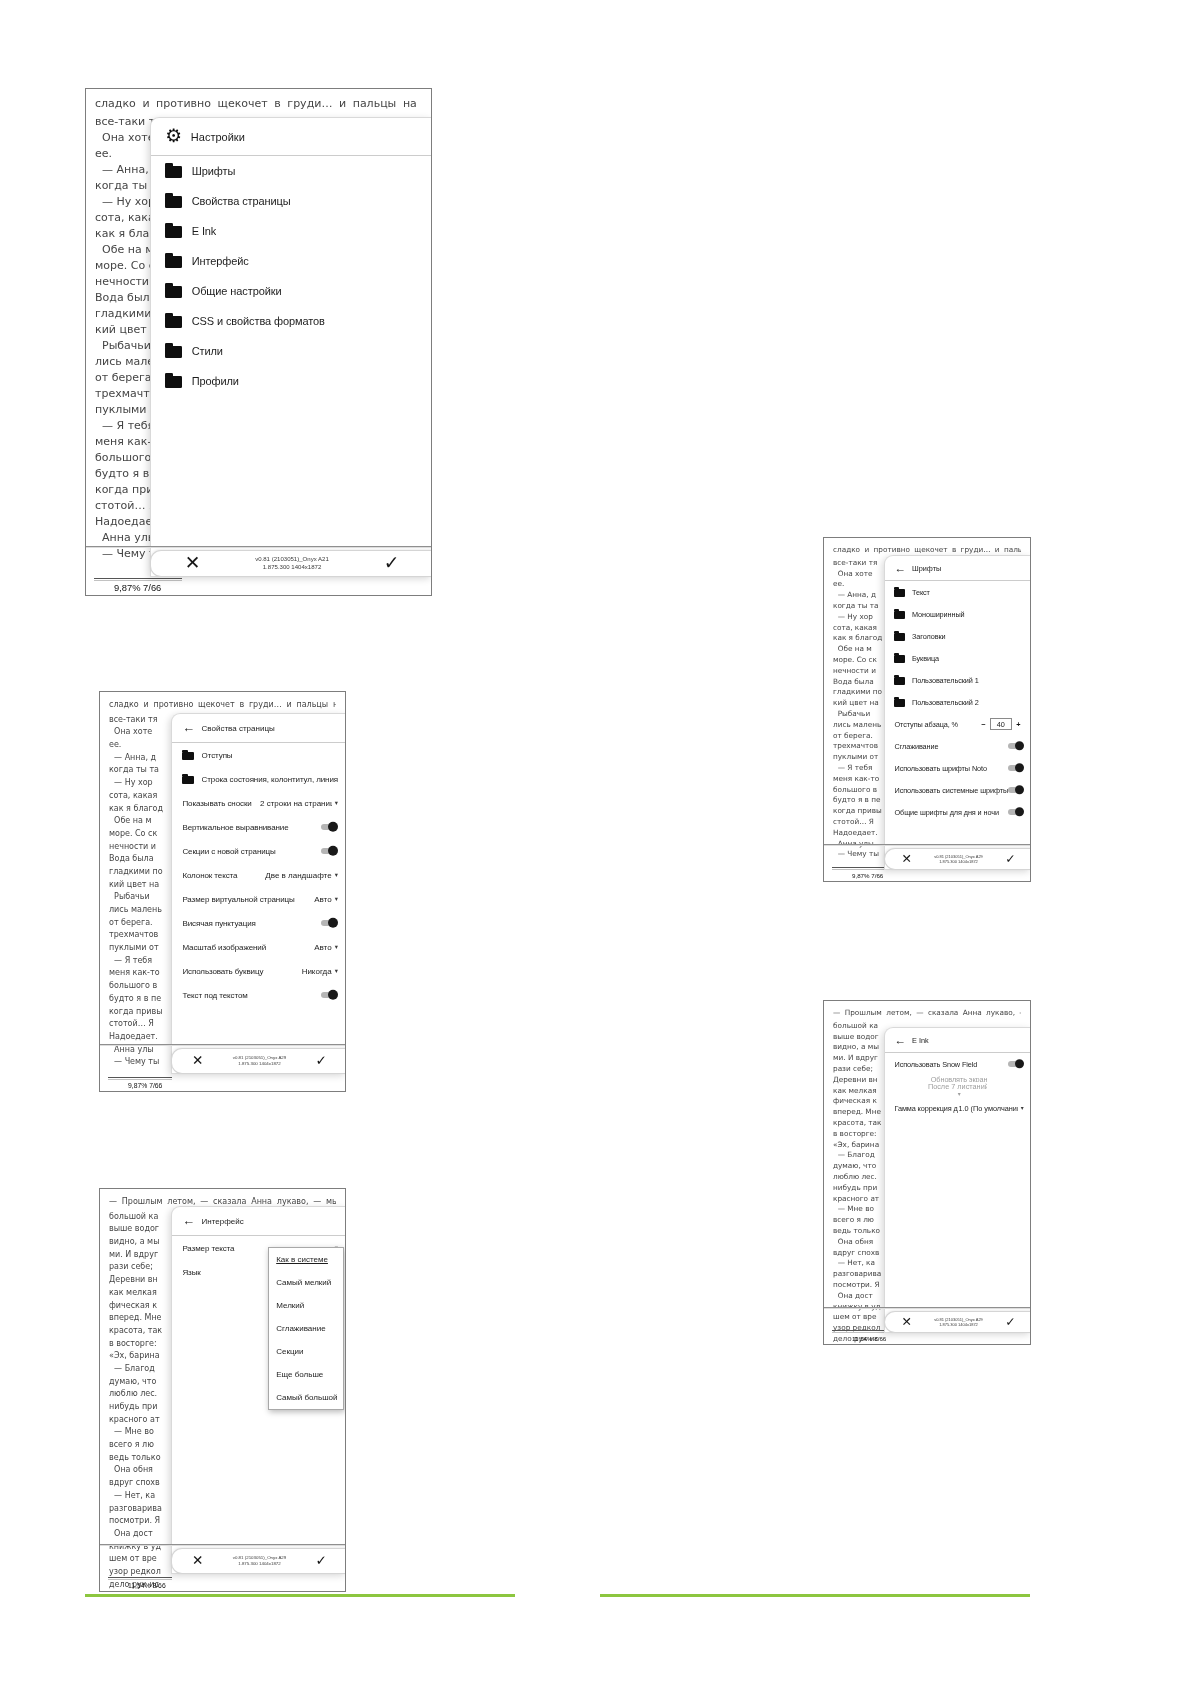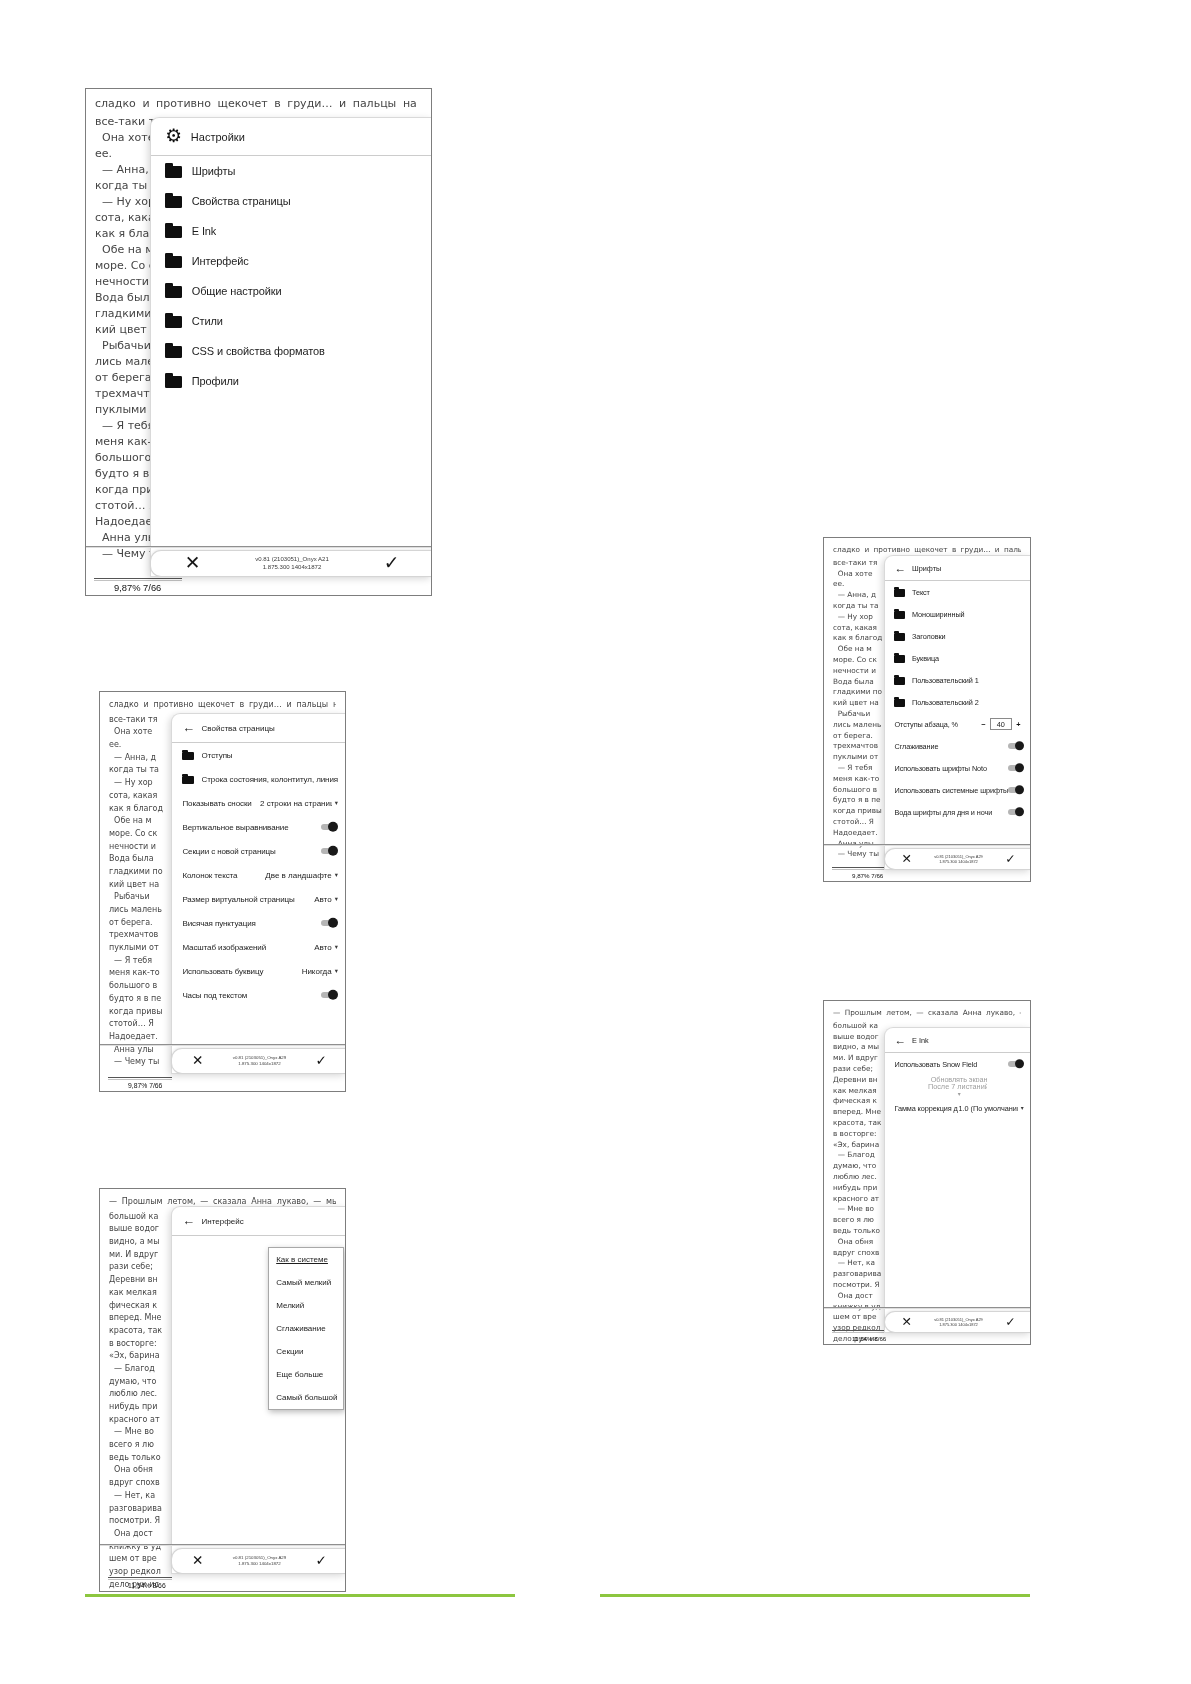--- a/index.html
+++ b/index.html
@@ -182,26 +182,26 @@
     </div>
 
     <div class="row frow">
       <span class="ficon"></span>
       <span class="rlabel">Общие настройки</span>
     </div>
 
 
     <div class="row frow">
       <span class="ficon"></span>
+      <span class="rlabel">CSS и свойства форматов</span>
+    </div>
+
+    <div class="row frow">
+      <span class="ficon"></span>
       <span class="rlabel">Стили</span>
-    </div>
-
-    <div class="row frow">
-      <span class="ficon"></span>
-      <span class="rlabel">CSS и свойства форматов</span>
     </div>
 
     <div class="row frow">
       <span class="ficon"></span>
       <span class="rlabel">Профили</span>
     </div>
 
   </div>
       <div class="cmdbar">
         <span class="cmdx">✕</span>
@@ -335,21 +335,21 @@
       <span class="caret">▾</span>
     </div>
 
     <div class="row srow">
       <span class="rlabel grow">Использовать буквицу</span>
       <span class="rvalue">Никогда</span>
       <span class="caret">▾</span>
     </div>
 
     <div class="row srow">
-      <span class="rlabel grow">Часы под текстом</span>
+      <span class="rlabel grow">Текст под текстом</span>
       <span class="toggle on"></span>
     </div>
   </div>
       <div class="cmdbar">
         <span class="cmdx">✕</span>
         <span class="ver">
           <span>v0.81 (2103051)_Onyx A29</span>
           <span>1.875.300 1404x1872</span>
         </span>
         <span class="cmdok">✓</span>
@@ -425,20 +425,33 @@
     </div>
     <div class="bfoot">
       <div class="pline"></div>
       <div class="ppct">11,54% 8/66</div>
     </div>
     <div class="panel">
       <div class="phead">
         <span class="back">←</span>
         <span class="ptitle">Интерфейс</span>
       </div>
+      <div class="rows">
+    <div class="row srow">
+      <span class="rlabel grow">Размер текста</span>
+      <span class="rvalue"></span>
+      <span class="caret">▾</span>
+    </div>
+
+    <div class="row srow">
+      <span class="rlabel grow">Язык</span>
+      <span class="rvalue"></span>
+      <span class="caret">▾</span>
+    </div>
+  </div>
       <div class="listbox">
     <div class="opt selected">Как в системе</div>
 
     <div class="opt">Самый мелкий</div>
 
     <div class="opt">Мелкий</div>
 
     <div class="opt">Сглаживание</div>
 
     <div class="opt">Секции</div>
@@ -576,21 +589,21 @@
       <span class="rlabel grow">Использовать шрифты Noto</span>
       <span class="toggle on"></span>
     </div>
 
     <div class="row srow">
       <span class="rlabel grow">Использовать системные шрифты</span>
       <span class="toggle on"></span>
     </div>
 
     <div class="row srow">
-      <span class="rlabel grow">Вода шрифты для дня и ночи</span>
+      <span class="rlabel grow">Общие шрифты для дня и ночи</span>
       <span class="toggle on"></span>
     </div>
   </div>
       <div class="cmdbar">
         <span class="cmdx">✕</span>
         <span class="ver">
           <span>v0.81 (2103051)_Onyx A29</span>
           <span>1.875.300 1404x1872</span>
         </span>
         <span class="cmdok">✓</span>

